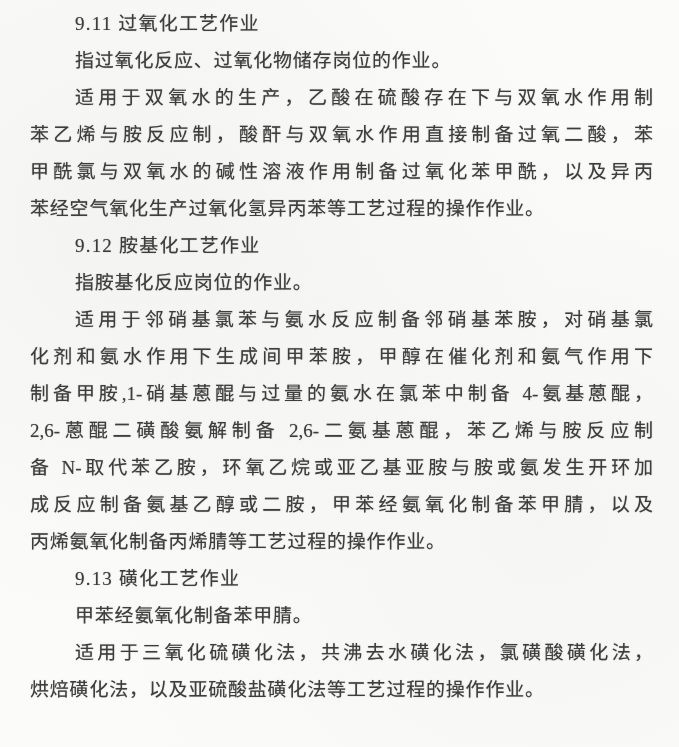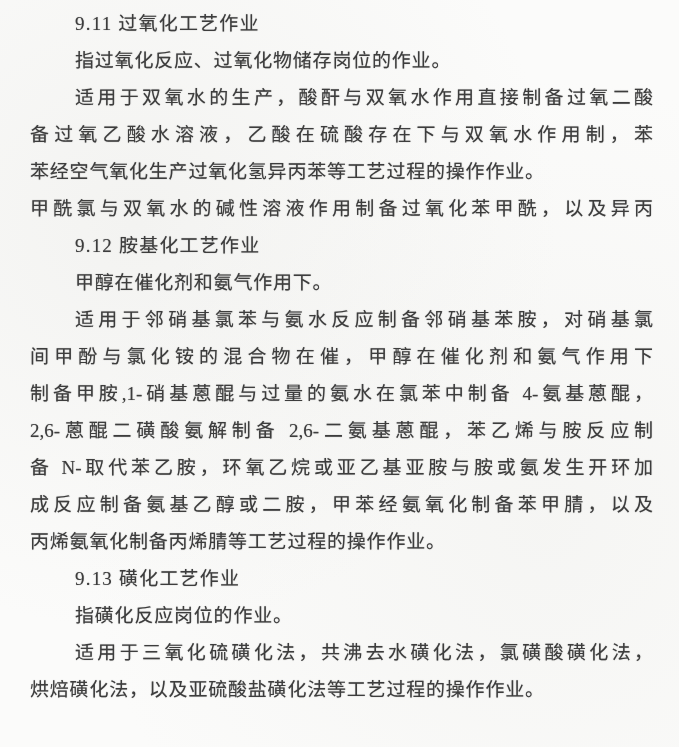--- a/index.html
+++ b/index.html
@@ -48,31 +48,31 @@
     letter-spacing: 1.2px;
   }
 </style>
 </head>
 <body>
 
 <div class="page">
   <div id="doc-text">
       <div class="doc-line indent heading">9.11 过氧化工艺作业</div>
       <div class="doc-line indent">指过氧化反应、过氧化物储存岗位的作业。</div>
-      <div class="doc-line indent justify">适用于双氧水的生产，酸酐与双氧水作用直接制备过氧二酸</div>
-      <div class="doc-line justify">备过氧乙酸水溶液，乙酸在硫酸存在下与双氧水作用制，苯</div>
+      <div class="doc-line indent justify">适用于双氧水的生产，乙酸在硫酸存在下与双氧水作用制</div>
+      <div class="doc-line justify">苯乙烯与胺反应制，酸酐与双氧水作用直接制备过氧二酸，苯</div>
+      <div class="doc-line justify">甲酰氯与双氧水的碱性溶液作用制备过氧化苯甲酰，以及异丙</div>
       <div class="doc-line">苯经空气氧化生产过氧化氢异丙苯等工艺过程的操作作业。</div>
-      <div class="doc-line justify">甲酰氯与双氧水的碱性溶液作用制备过氧化苯甲酰，以及异丙</div>
       <div class="doc-line indent heading">9.12 胺基化工艺作业</div>
-      <div class="doc-line indent">甲醇在催化剂和氨气作用下。</div>
+      <div class="doc-line indent">指胺基化反应岗位的作业。</div>
       <div class="doc-line indent justify">适用于邻硝基氯苯与氨水反应制备邻硝基苯胺，对硝基氯</div>
-      <div class="doc-line justify">间甲酚与氯化铵的混合物在催，甲醇在催化剂和氨气作用下</div>
+      <div class="doc-line justify">化剂和氨水作用下生成间甲苯胺，甲醇在催化剂和氨气作用下</div>
       <div class="doc-line justify">制备甲胺,1-硝基蒽醌与过量的氨水在氯苯中制备 4-氨基蒽醌，</div>
       <div class="doc-line justify">2,6-蒽醌二磺酸氨解制备 2,6-二氨基蒽醌，苯乙烯与胺反应制</div>
       <div class="doc-line justify">备 N-取代苯乙胺，环氧乙烷或亚乙基亚胺与胺或氨发生开环加</div>
       <div class="doc-line justify">成反应制备氨基乙醇或二胺，甲苯经氨氧化制备苯甲腈，以及</div>
       <div class="doc-line">丙烯氨氧化制备丙烯腈等工艺过程的操作作业。</div>
       <div class="doc-line indent heading">9.13 磺化工艺作业</div>
-      <div class="doc-line indent">指磺化反应岗位的作业。</div>
+      <div class="doc-line indent">甲苯经氨氧化制备苯甲腈。</div>
       <div class="doc-line indent justify">适用于三氧化硫磺化法，共沸去水磺化法，氯磺酸磺化法，</div>
       <div class="doc-line">烘焙磺化法，以及亚硫酸盐磺化法等工艺过程的操作作业。</div>
     </div>
 </div>
 
 </body></html>

